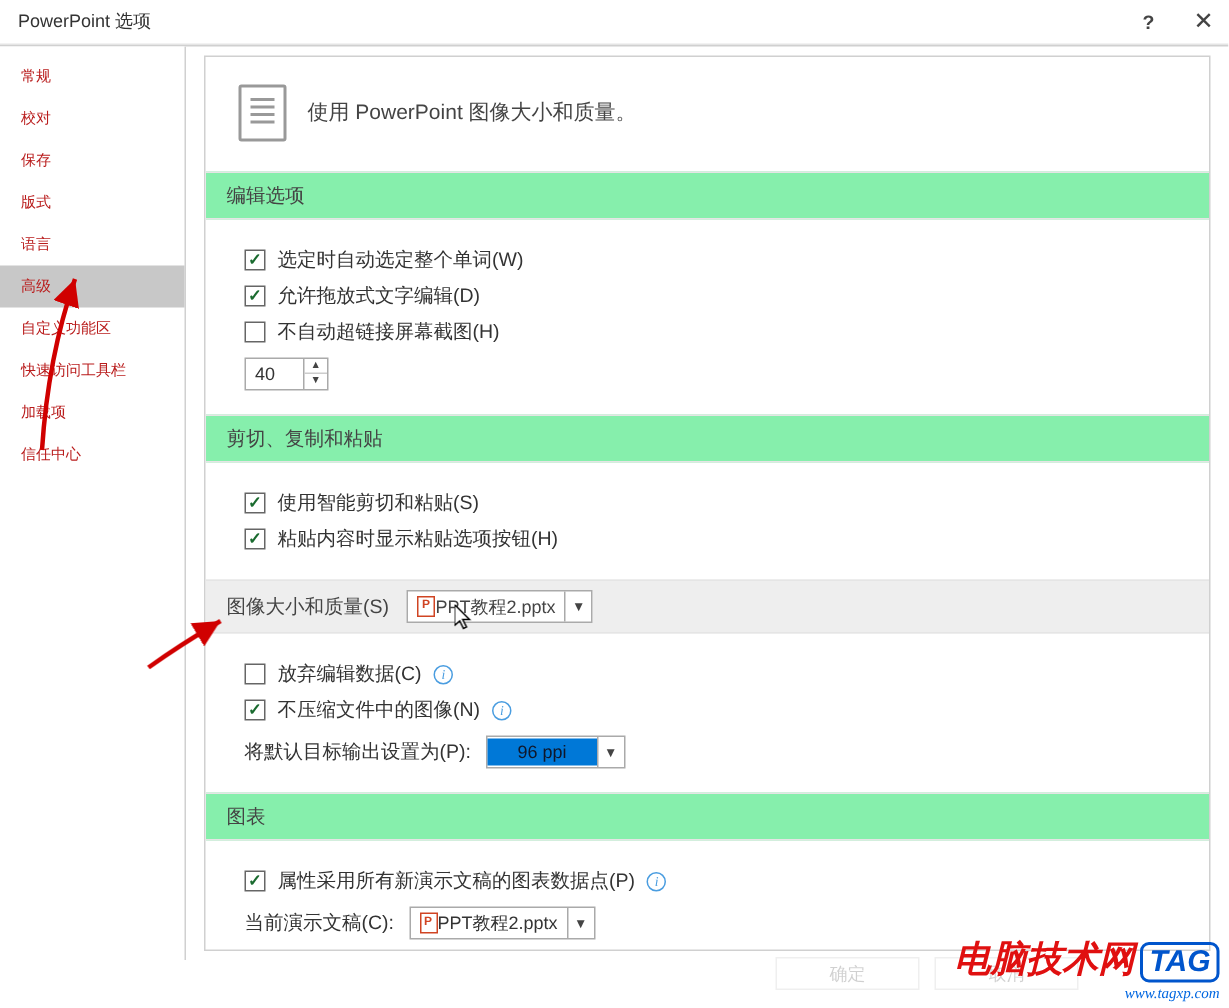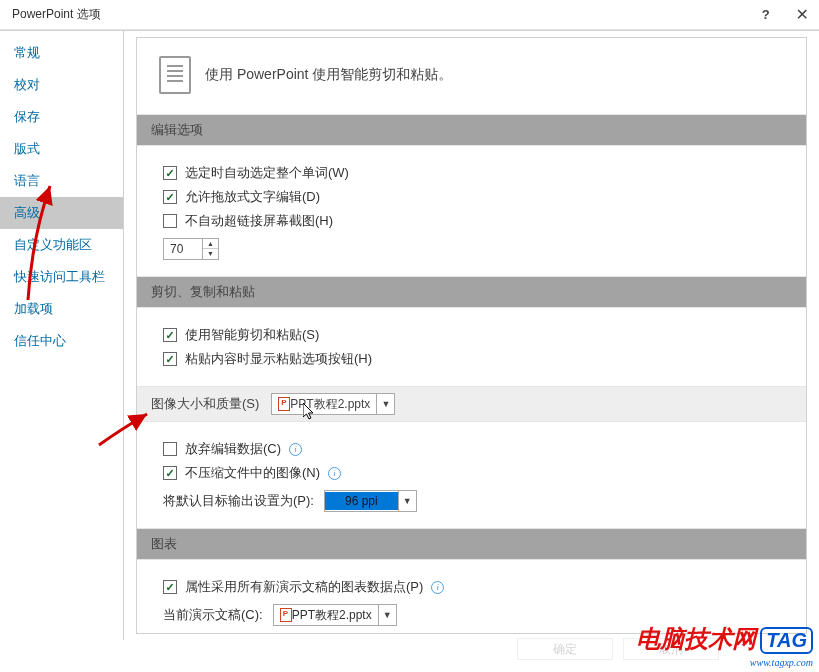--- a/index.html
+++ b/index.html
@@ -7,37 +7,37 @@
     
     .titlebar { display: flex; align-items: center; justify-content: space-between; height: 30px; padding: 0 10px 0 12px; border-bottom: 1px solid #e5e5e5; }
     .titlebar-title { font-size: 12px; color: #333; }
     .titlebar-controls { display: flex; gap: 26px; align-items: center; }
     .titlebar-help { font-size: 13px; font-weight: bold; color: #444; cursor: default; }
     .titlebar-close { font-size: 16px; color: #444; cursor: default; line-height: 1; }
     
     .dialog-body { display: flex; height: 610px; border-top: 1px solid #d0d0d0; }
     
     .sidebar { width: 124px; background: #fff; border-right: 1px solid #d0d0d0; padding-top: 6px; }
-    .sidebar-item { padding: 7px 14px; font-size: 13px; color: #0369a1; cursor: default; }
+    .sidebar-item { padding: 7px 14px; font-size: 10px; color: #b91c1c; cursor: default; }
     .sidebar-item.selected { background: #c8c8c8; }
     
     .arrow-red { position: absolute; pointer-events: none; }
     .arrow1 { left: 20px; top: 178px; }
     .arrow2 { left: 95px; top: 390px; }
     
     .content-area { flex: 1; position: relative; }
     .content-inner { position: absolute; left: 12px; right: 12px; top: 6px; bottom: 6px; border: 1px solid #d0d0d0; overflow-y: auto; }
     .content-scroll { padding: 0; }
     
     .header-row { display: flex; align-items: center; gap: 14px; padding: 18px 12px 20px 22px; }
     .header-icon { width: 32px; height: 38px; border: 2px solid #999; border-radius: 2px; position: relative; }
     .header-icon::before { content: ""; position: absolute; left: 6px; top: 7px; width: 16px; height: 2px; background: #999; box-shadow: 0 5px 0 #999, 0 10px 0 #999, 0 15px 0 #999; }
     .header-text { font-size: 14px; color: #444; }
     
-    .section-header { background: #a3a3a3; padding: 6px 14px 6px 14px; font-size: 13px; color: #444; margin-bottom: 10px; border-top: 1px solid #e5e5e5; border-bottom: 1px solid #e5e5e5; }
+    .section-header { background: #86efac; padding: 6px 14px 6px 14px; font-size: 13px; color: #444; margin-bottom: 10px; border-top: 1px solid #e5e5e5; border-bottom: 1px solid #e5e5e5; }
     .section-body { padding: 2px 18px 12px 26px; }
     
     .cb-row { display: flex; align-items: center; gap: 8px; margin: 6px 0; font-size: 13px; color: #333; }
     .cb { width: 14px; height: 14px; border: 1px solid #666; display: inline-flex; align-items: center; justify-content: center; background: #fff; }
     .cb.checked::after { content: "✓"; font-size: 11px; color: #1a6b2f; font-weight: bold; line-height: 1; }
     
     .inline-row { display: flex; align-items: center; gap: 10px; margin: 8px 0 4px 0; font-size: 13px; color: #333; }
     .spinner { display: flex; align-items: center; border: 1px solid #aaa; height: 22px; }
     .spinner-val { width: 38px; text-align: left; padding: 0 6px; font-size: 12px; }
     .spinner-btns { display: flex; flex-direction: column; border-left: 1px solid #aaa; }
@@ -97,40 +97,40 @@
     <div class="sidebar-item">加载项</div>
     <div class="sidebar-item">信任中心</div>
   </div>
 
   <div class="content-area">
     <div class="content-inner">
       <div class="content-scroll">
 
         <div class="header-row">
           <div class="header-icon"></div>
-          <div class="header-text">使用 PowerPoint 使用智能剪切和粘贴。</div>
+          <div class="header-text">使用 PowerPoint 图像大小和质量。</div>
         </div>
 
         <div class="section-header">编辑选项</div>
         <div class="section-body">
           <div class="cb-row">
             <span class="cb checked"></span>
             <span>选定时自动选定整个单词(W)</span>
           </div>
           <div class="cb-row">
             <span class="cb checked"></span>
             <span>允许拖放式文字编辑(D)</span>
           </div>
           <div class="cb-row">
             <span class="cb"></span>
             <span>不自动超链接屏幕截图(H)</span>
           </div>
           <div class="inline-row">
             <div class="spinner">
-              <span class="spinner-val">70</span>
+              <span class="spinner-val">40</span>
               <div class="spinner-btns">
                 <div class="spinner-btn">▲</div>
                 <div class="spinner-btn">▼</div>
               </div>
             </div>
           </div>
         </div>
 
         <div class="section-header">剪切、复制和粘贴</div>
         <div class="section-body">

